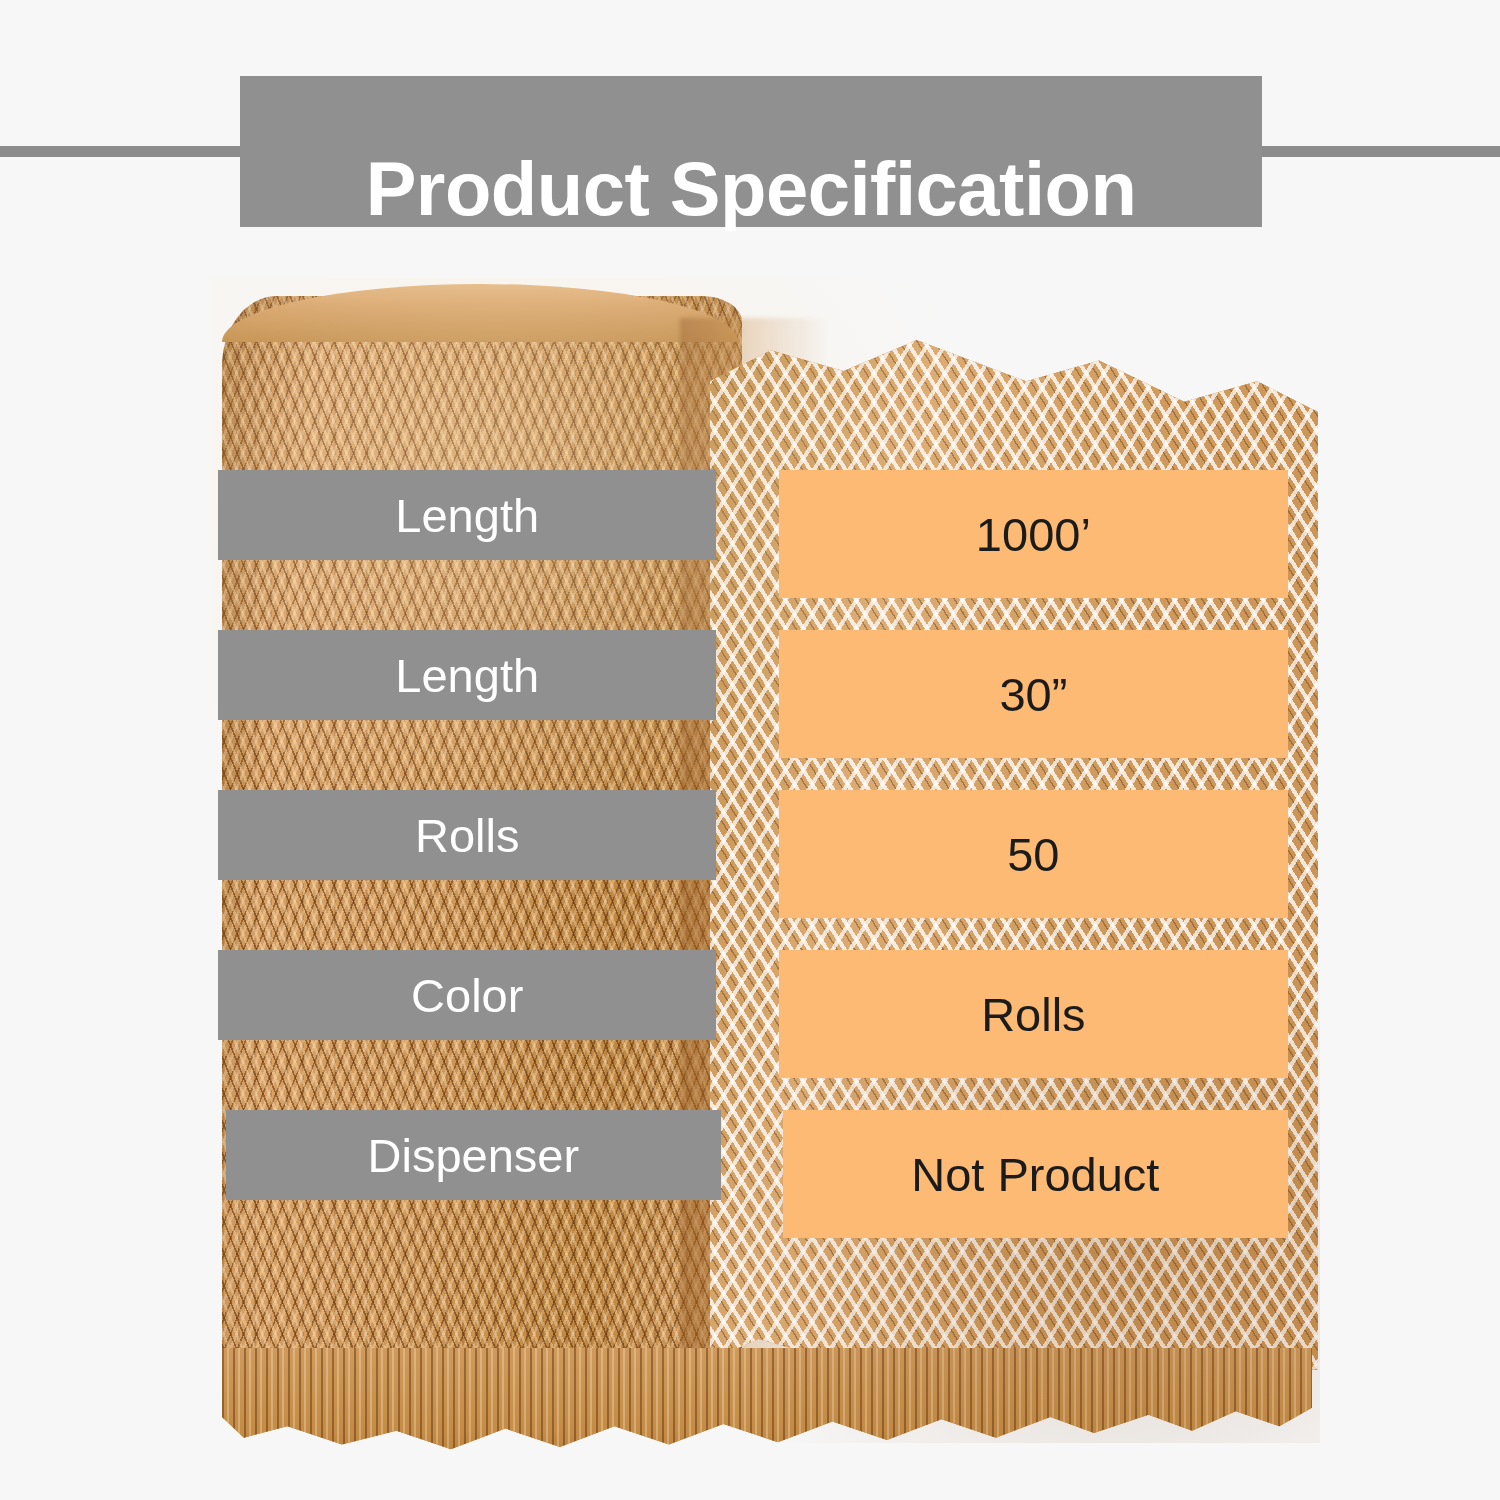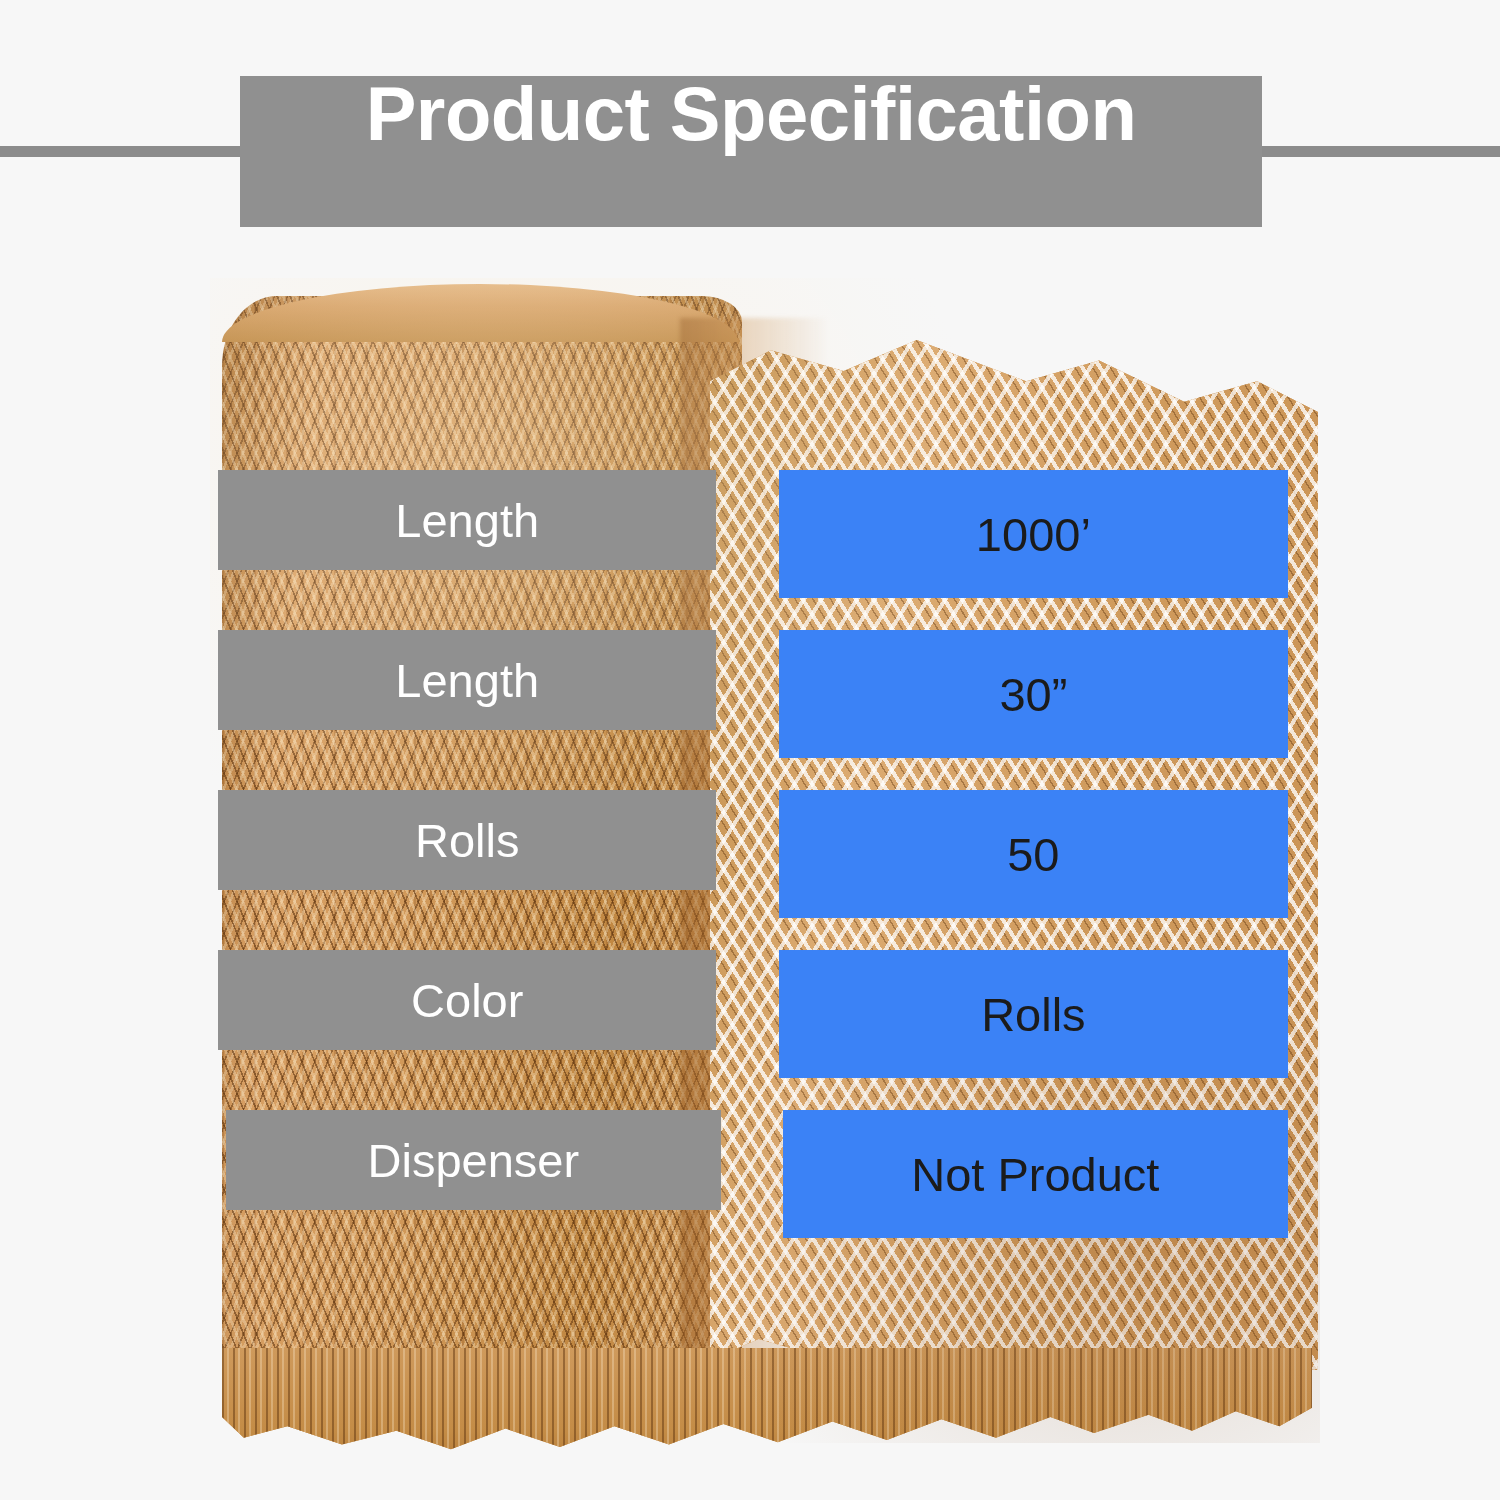--- a/index.html
+++ b/index.html
@@ -26,21 +26,21 @@
     background: #8c8c8c;
   }
   #title-banner {
     position: absolute;
     left: 240px;
     top: 76px;
     width: 1022px;
     height: 151px;
     background: #909090;
     display: flex;
-    align-items: flex-start;
+    align-items: flex-end;
     justify-content: center;
   }
   #title-text {
     color: #ffffff;
     font-size: 76px;
     font-weight: bold;
     letter-spacing: -0.5px;
     line-height: 1;
     white-space: nowrap;
     user-select: none;
@@ -167,38 +167,38 @@
   .spec-row {
     position: relative;
     height: 128px;
     margin-bottom: 32px;
     display: flex;
   }
   .spec-row:last-child { margin-bottom: 0; padding-left: 8px; }
 
   .spec-label {
     width: 507px;
-    height: 100px;
+    height: 90px;
     background: #909090;
     display: flex;
     align-items: center;
     justify-content: center;
   }
   .spec-label span {
     color: #ffffff;
     font-size: 47px;
     font-weight: 300;
     line-height: 1;
     white-space: nowrap;
   }
   .spec-gap { width: 45px; }
   .spec-value {
     width: 518px;
     height: 128px;
-    background: #3b82f6;
+    background: #fdba74;
     display: flex;
     align-items: center;
     justify-content: center;
     margin-left: 18px;
   }
   .spec-value span {
     color: #1b1b1b;
     font-size: 47px;
     font-weight: 400;
     line-height: 1;

